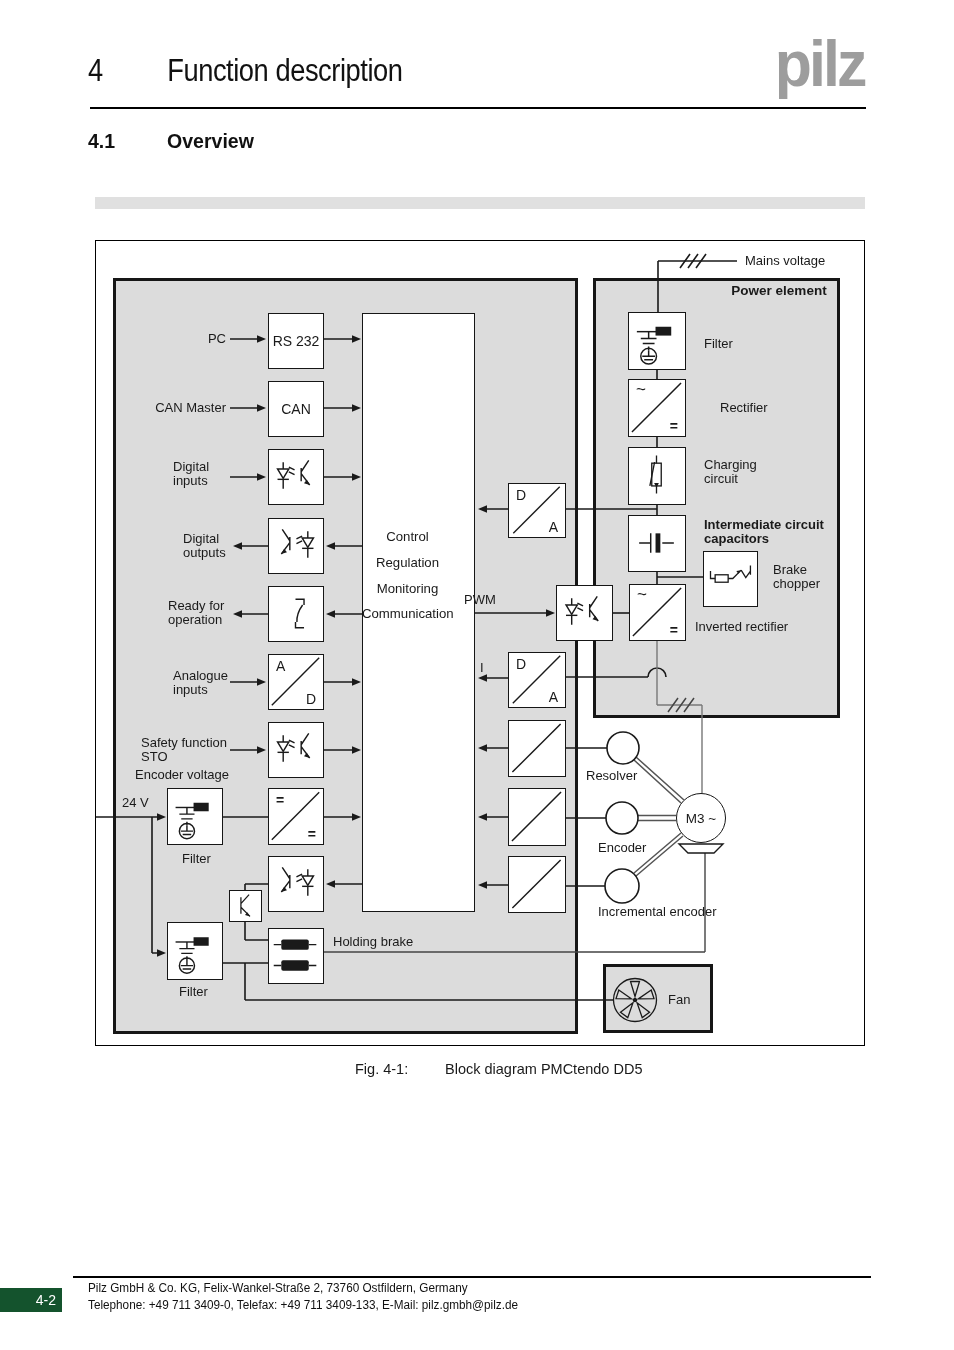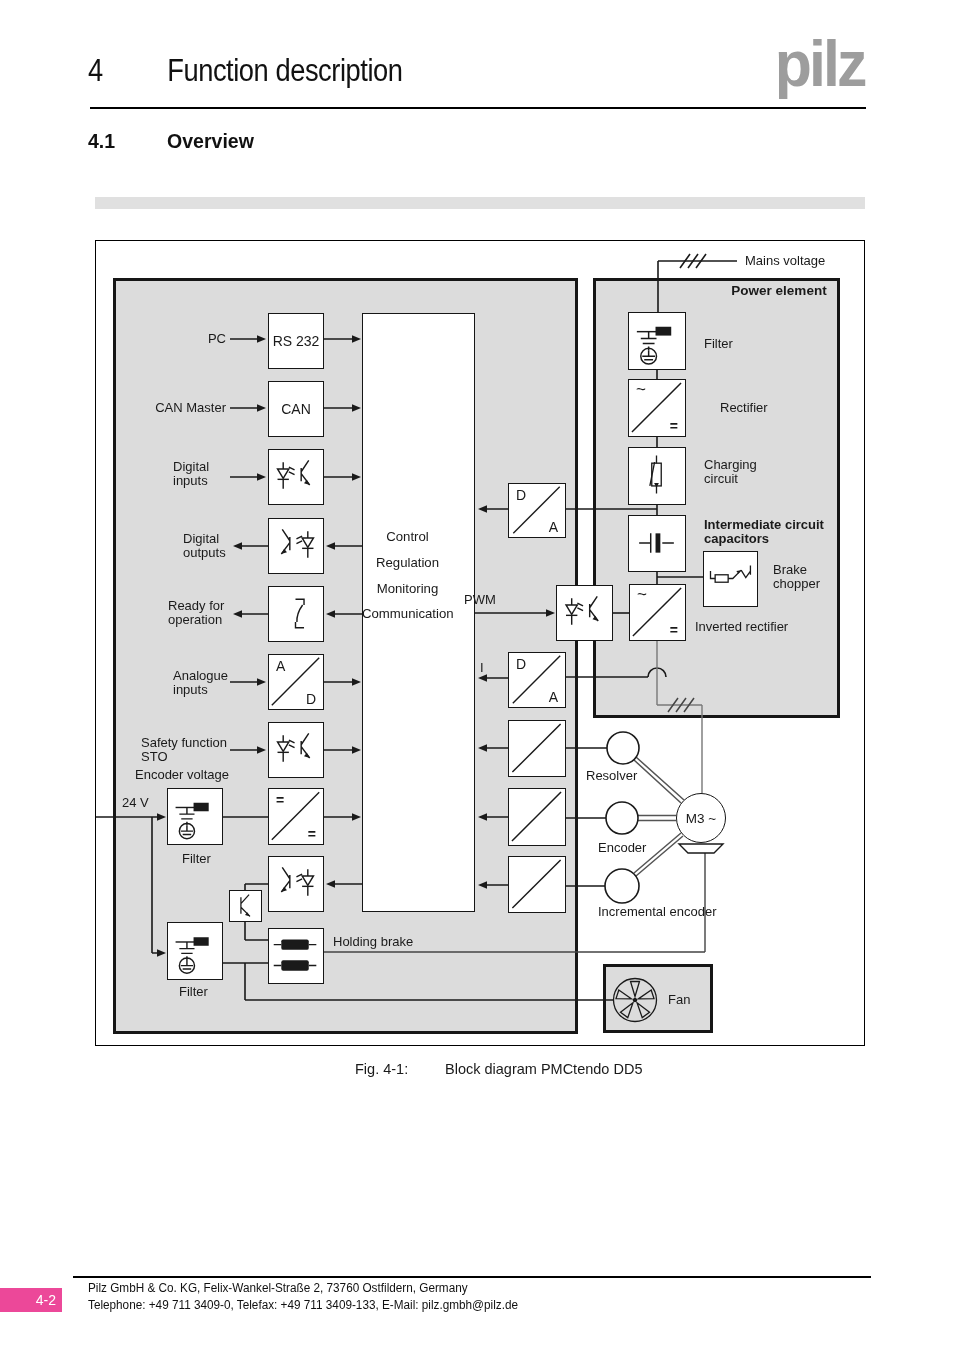--- a/index.html
+++ b/index.html
@@ -34,21 +34,21 @@
   .tld{font-size:17px;line-height:14px;}
   .eqb{font-weight:700;}
   .central-text{position:absolute;left:362px;top:524px;width:91px;text-align:center;
                 font-size:13.2px;line-height:25.8px;z-index:5;}
   .motor{position:absolute;left:676px;top:793px;width:50px;height:50px;border:1.6px solid #161616;
          border-radius:50%;background:#fff;box-sizing:border-box;z-index:4;
          display:flex;align-items:center;justify-content:center;font-size:13.5px;}
   .caption{position:absolute;top:1061px;font-size:14.5px;z-index:5;}
   
   .frule{position:absolute;left:73px;top:1276px;width:798px;height:2px;background:#000;}
-  .pagenum{position:absolute;left:0;top:1288px;width:62px;height:24px;background:#ec4899;color:#fff;
+  .pagenum{position:absolute;left:0;top:1288px;width:62px;height:24px;background:#14532d;color:#fff;
            font-size:14px;line-height:24px;text-align:right;padding-right:6px;box-sizing:border-box;}
   .addr{position:absolute;left:88px;font-size:12.5px;color:#111;transform:scaleX(.94);
         transform-origin:left top;white-space:nowrap;}
 </style>
 </head>
 <body>
 
 <div class="page">
 
   <div class="chapter">

